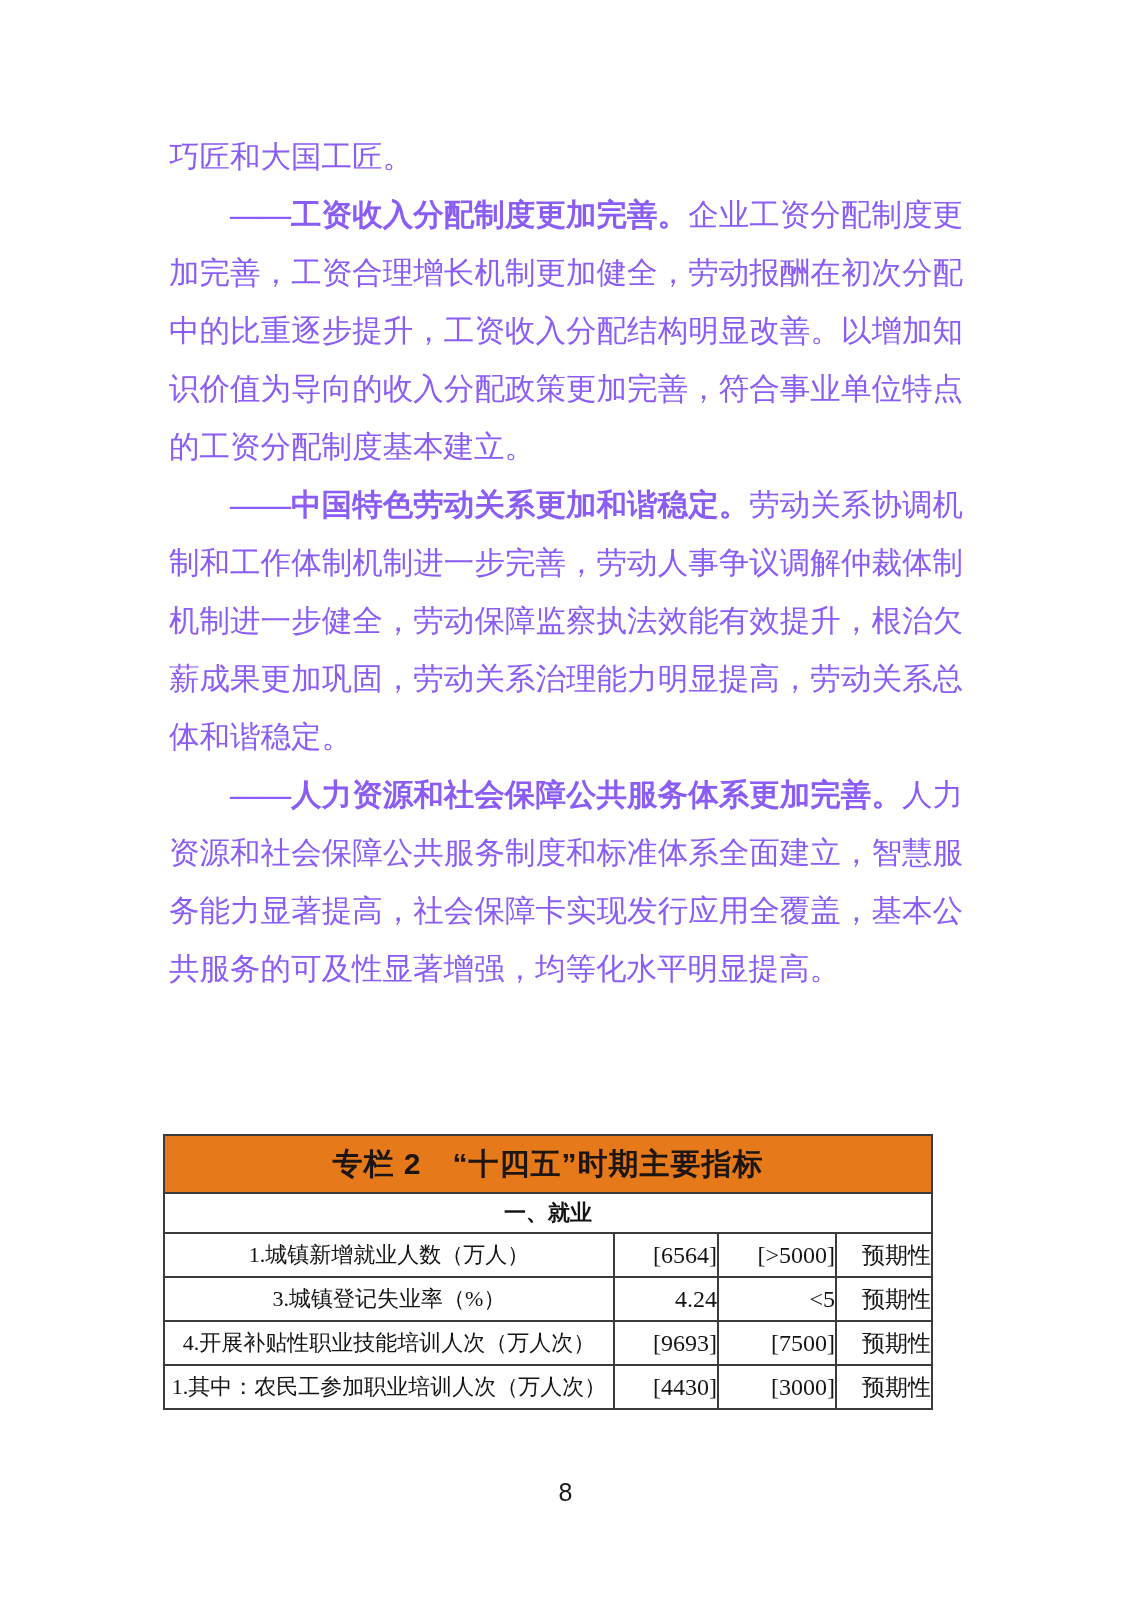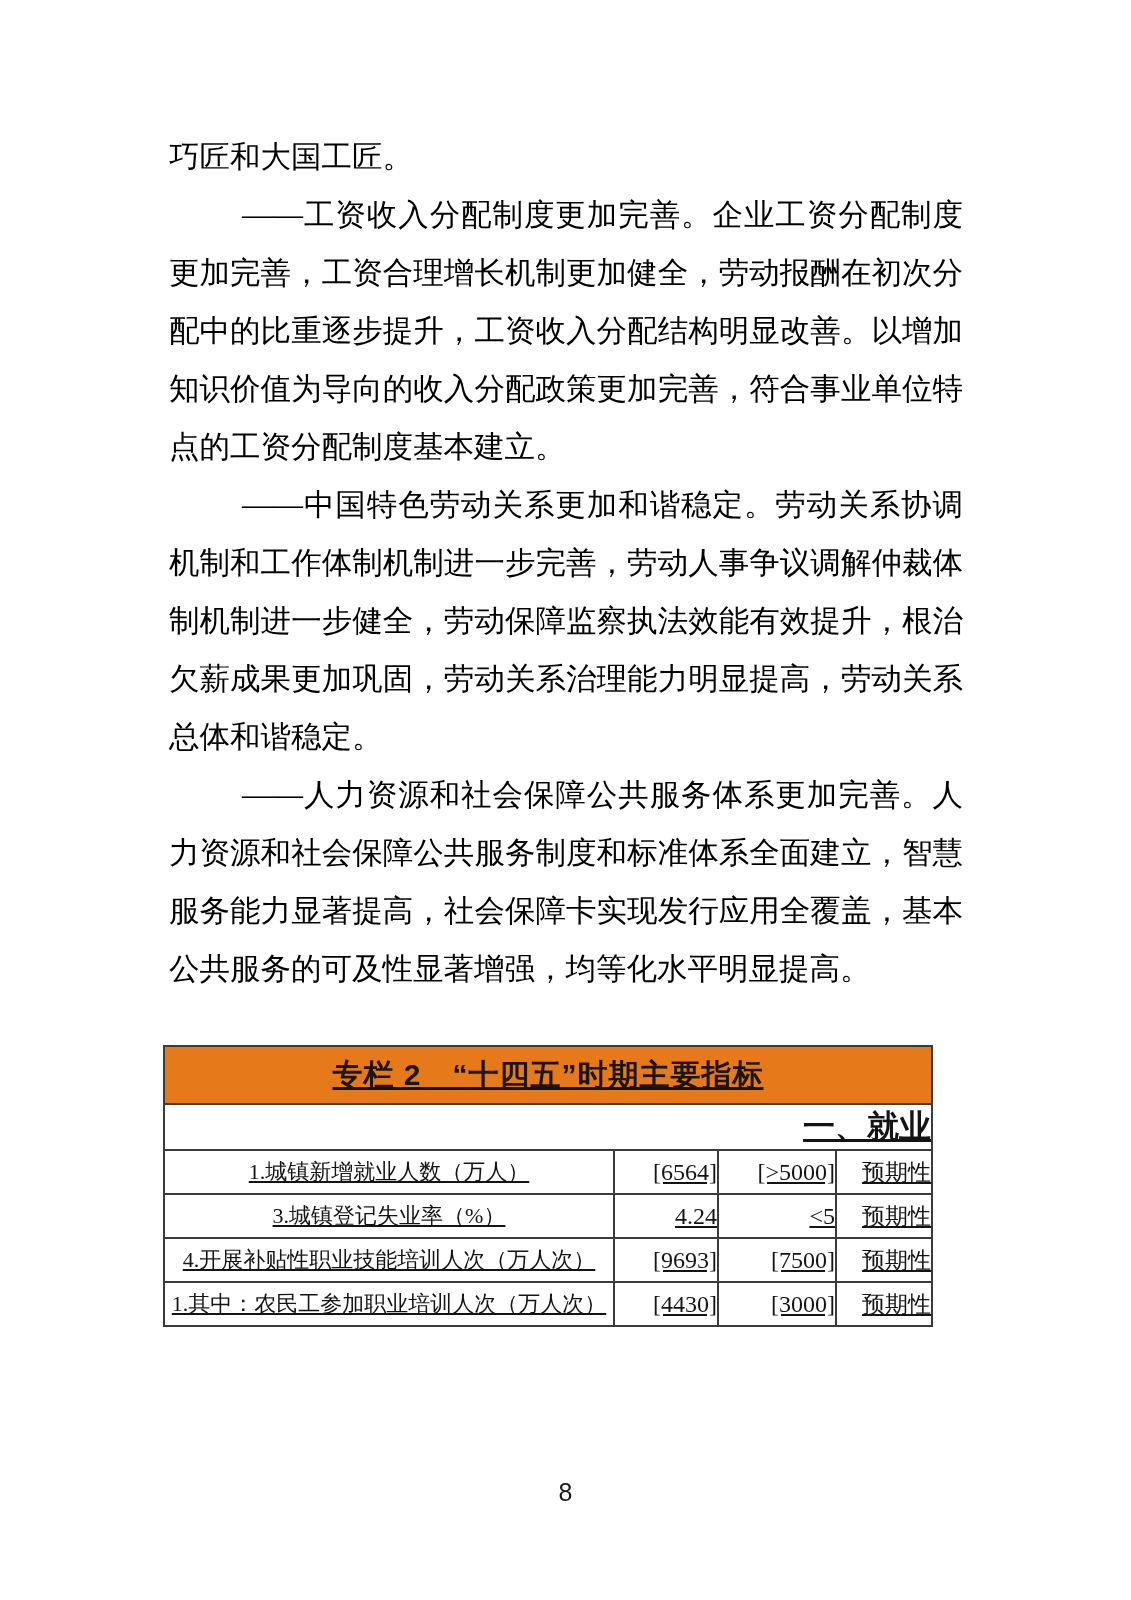--- a/index.html
+++ b/index.html
@@ -13,33 +13,32 @@
     overflow:hidden;
   }
   
   .body-text{
     position:absolute;
     top:128px;left:169px;width:794px;
     font-size:30.5px;
     line-height:58px;
     text-align:justify;
     text-justify:inter-character;
-    color:#000000;
+    color:#8b5cf6;
   }
   .body-text p{margin:0;text-indent:2em;}
   .body-text p.no-indent{text-indent:0;}
-  .para-lead{font-weight:normal;margin-left:12px;}
+  .para-lead{font-weight:bold;}
   
   .box-table{
     position:absolute;
-    top:1045px;left:163px;
+    top:1134px;left:163px;
     width:768px;
     border-collapse:collapse;
     table-layout:fixed;
-    text-decoration:underline;
   }
   .box-table td{
     border:2px solid var(--border,#3b3b3b);
     padding:0;
     overflow:hidden;
   }
   .banner-cell{
     height:56px;
     background:var(--banner-bg,#E6791A);
     color:var(--banner-text,#1c1512);
@@ -51,23 +50,23 @@
   }
   .hdr-cell{
     height:54px;
     text-align:center;
     font-size:26px;
   }
   .hdr-cjk{font-weight:bold;letter-spacing:2px;}
   .section-cell{
     height:38px;
     font-weight:bold;
-    font-size:32px;
+    font-size:22px;
     padding-left:10px;
-    text-align:right;
+    text-align:center;
   }
   .row-indicator{
     height:42px;
     font-size:22px;
     text-align:center;
     padding-left:7px;
     white-space:nowrap;
   }
   .row-val{
     height:42px;

